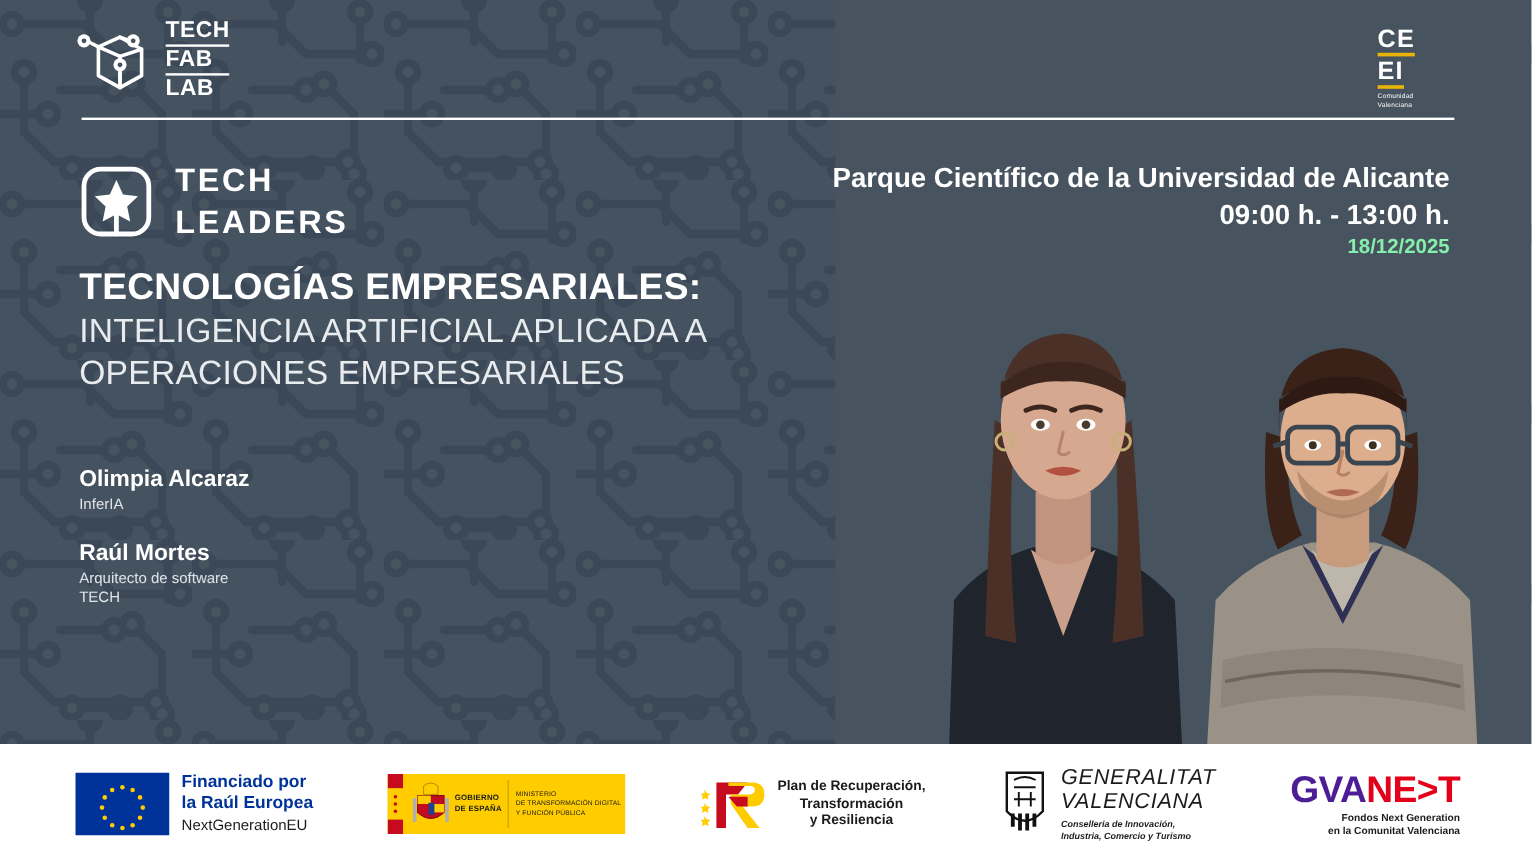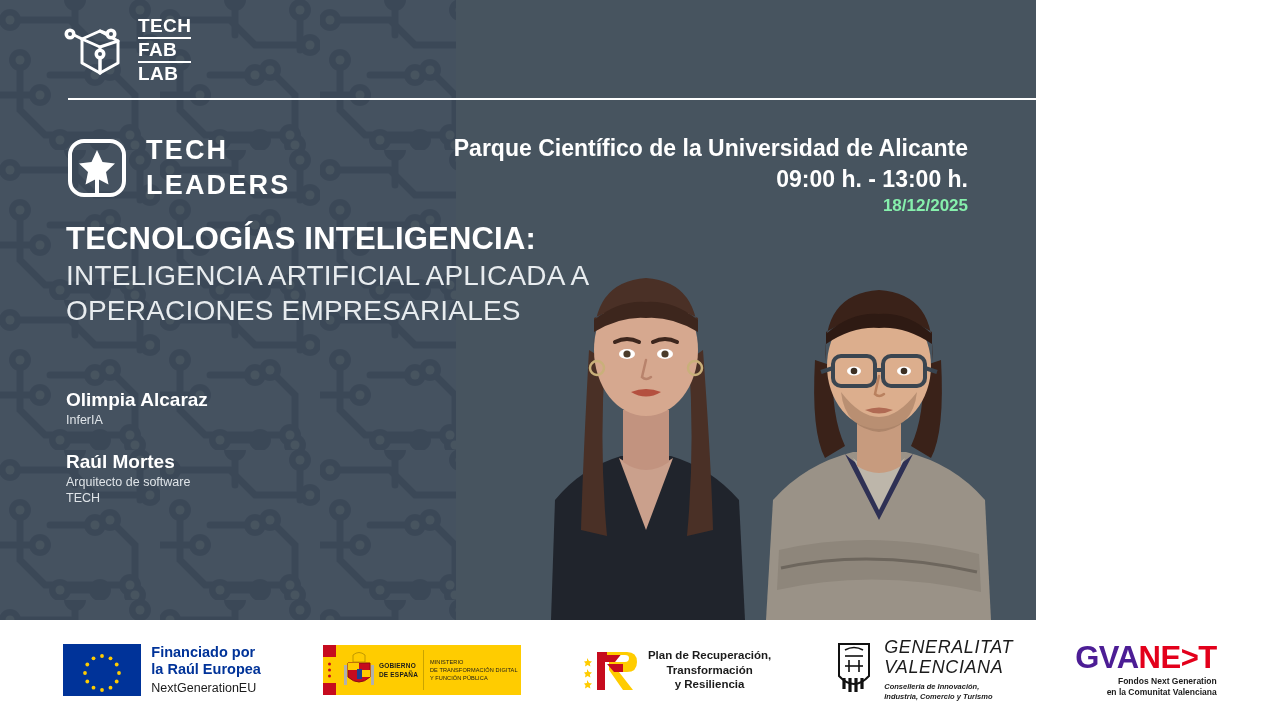--- a/index.html
+++ b/index.html
@@ -5,21 +5,21 @@
   * { margin:0; padding:0; box-sizing:border-box; }
   html,body { width:1280px; height:720px; overflow:hidden; }
   body {
     font-family:"Liberation Sans", sans-serif;
     background:#ffffff;
   }
   .poster { position:relative; width:1280px; height:720px; }
 
   
   .hero {
-    position:absolute; left:0; top:0; width:1036px; height:620px;
+    position:absolute; left:0; top:0; width:1276px; height:620px;
     background:#455260; overflow:hidden;
   }
   .circuit { position:absolute; left:0; top:0; width:1280px; height:620px; opacity:1; }
 
   
   .photo-panel {
     position:absolute; right:0; top:0; width:580px; height:620px;
     background:#47545f;
   }
 
@@ -233,21 +233,21 @@
         <path d="M31 13 L36.5 25 L49 26.5 L40 35 L42.5 47.5 L31 41.5 L19.5 47.5 L22 35 L13 26.5 L25.5 25 Z" fill="#ffffff"></path>
         <path d="M31 38 L31 58" stroke="#ffffff" stroke-width="4" stroke-linecap="round"></path>
       </svg>
       <div class="tl-words">
         <div>TECH</div>
         <div>LEADERS</div>
       </div>
     </div>
 
     <div class="title-block">
-      <div class="title-1">TECNOLOGÍAS INTELIGENCIA:</div>
+      <div class="title-1">TECNOLOGÍAS EMPRESARIALES:</div>
       <div class="title-2">INTELIGENCIA ARTIFICIAL APLICADA A</div>
       <div class="title-2">OPERACIONES EMPRESARIALES</div>
     </div>
 
     <div class="meta">
       <div class="meta-venue">Parque Científico de la Universidad de Alicante</div>
       <div class="meta-time">09:00 h. - 13:00 h.</div>
       <div class="meta-date">18/12/2025</div>
     </div>
 

